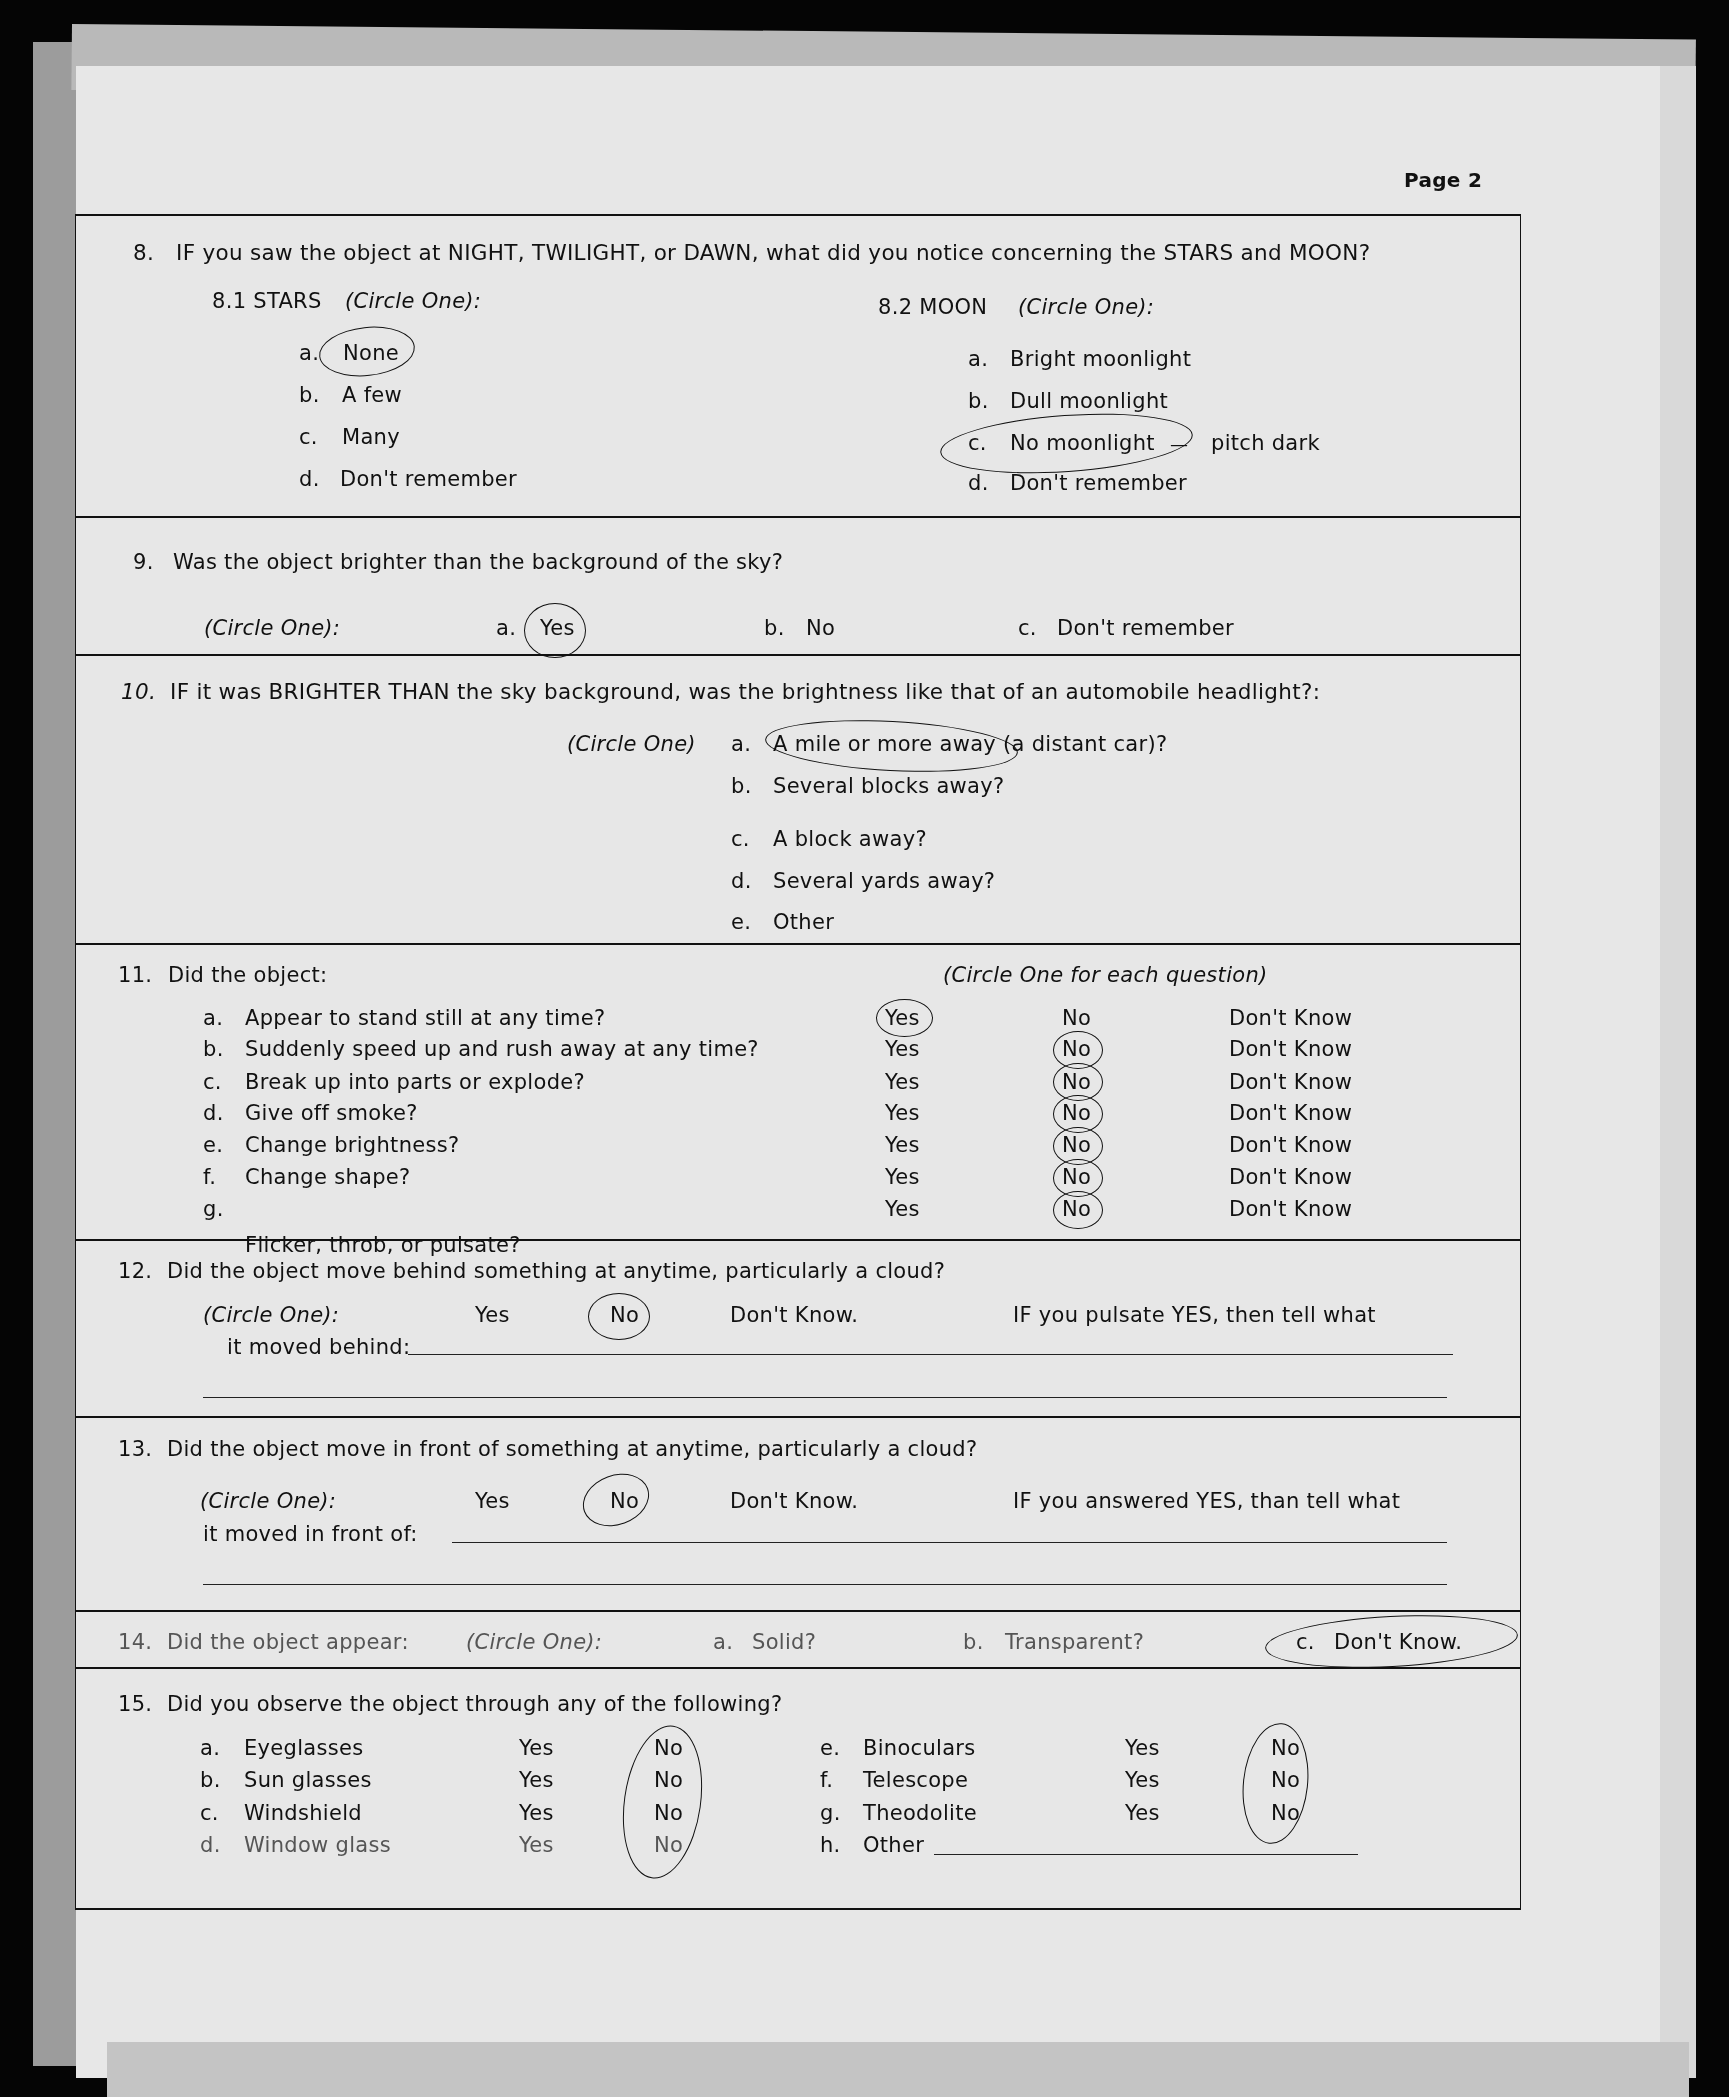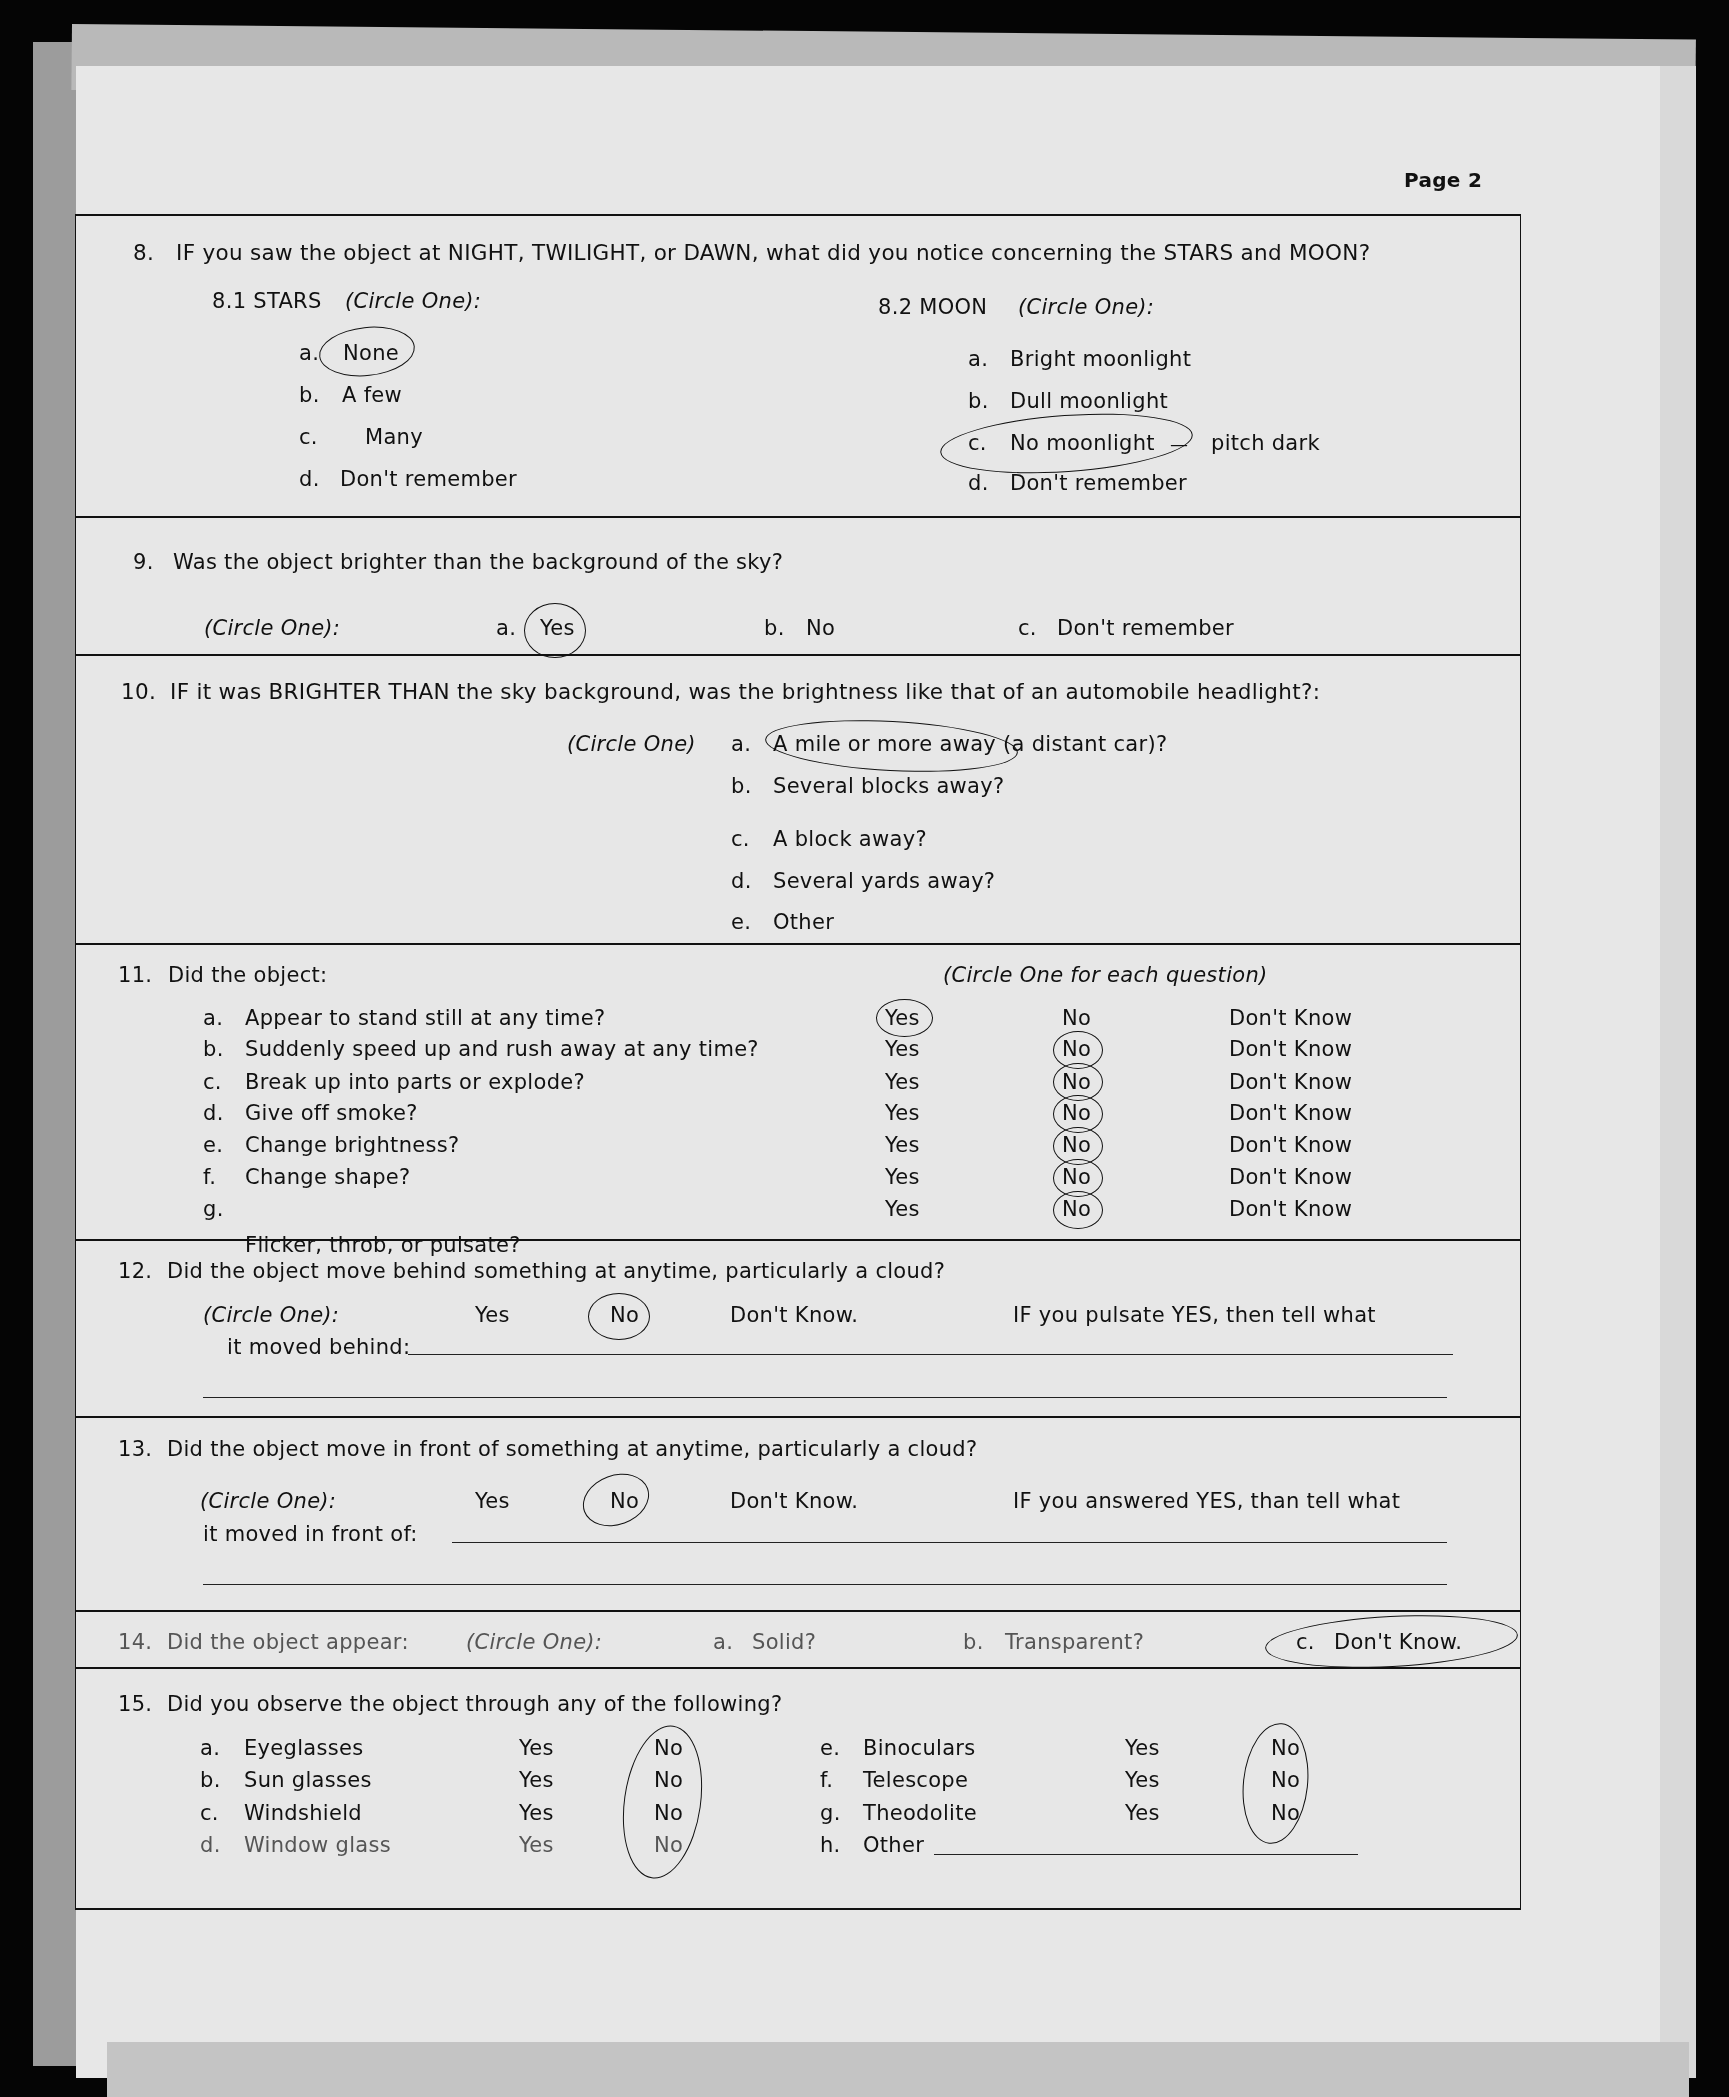--- a/index.html
+++ b/index.html
@@ -48,21 +48,21 @@
 
   <div class="t" style="left:212px; top:291px;">8.1  STARS</div>
   <div class="t i" style="left:345px; top:291px;">(Circle One):</div>
   <div>
     <div class="t" style="left:299px; top:343px;">a.</div>
     <div class="t" style="left:343px; top:343px;">None</div>
     <div class="circ" style="left:319px; top:327px; width:94px; height:47px; transform:rotate(-6deg);"></div>
     <div class="t" style="left:299px; top:385px;">b.</div>
     <div class="t" style="left:342px; top:385px;">A few</div>
     <div class="t" style="left:299px; top:427px;">c.</div>
-    <div class="t" style="left:342px; top:427px;margin-left:23px;">Many</div>
+    <div class="t" style="left:342px; top:427px;">Many</div>
     <div class="t" style="left:299px; top:469px;">d.</div>
     <div class="t" style="left:340px; top:469px;">Don't remember</div>
   </div>
 
   <div class="t" style="left:878px; top:297px;">8.2  MOON</div>
   <div class="t i" style="left:1018px; top:297px;">(Circle One):</div>
   <div>
     <div class="t" style="left:968px; top:349px;">a.</div>
     <div class="t" style="left:1010px; top:349px;">Bright moonlight</div>
     <div class="t" style="left:968px; top:391px;">b.</div>
@@ -84,21 +84,21 @@
   <div class="t" style="left:496px; top:618px;">a.</div>
   <div class="t" style="left:540px; top:618px;">Yes</div>
   <div class="circ" style="left:524px; top:603px; width:60px; height:53px;"></div>
   <div class="t" style="left:764px; top:618px;">b.</div>
   <div class="t" style="left:806px; top:618px;">No</div>
   <div class="t" style="left:1018px; top:618px;">c.</div>
   <div class="t" style="left:1057px; top:618px;">Don't remember</div>
 </section>
 
 <section>
-  <div class="t qtitle" style="left:121px; top:681px;">10.</div>
+  <div class="t qtitle" style="left:121px; top:681px;font-style:italic;">10.</div>
   <div class="t qtitle" style="left:170px; top:681px;">IF it was BRIGHTER THAN the sky background, was the brightness like that of an automobile headlight?:</div>
   <div class="t i" style="left:567px; top:734px;">(Circle One)</div>
   <div class="t" style="left:731px; top:734px;">a.</div>
   <div class="t" style="left:773px; top:734px;"><span>A mile or more away</span><span> (a distant car)?</span></div>
   <div class="circ" style="left:765px; top:721px; width:251px; height:48px; transform:rotate(3deg);"></div>
   <div class="t" style="left:731px; top:776px;">b.</div>
   <div class="t" style="left:773px; top:776px;text-align:center;">Several blocks away?</div>
   <div class="t" style="left:731px; top:829px;">c.</div>
   <div class="t" style="left:773px; top:829px;">A block away?</div>
   <div class="t" style="left:731px; top:871px;">d.</div>

